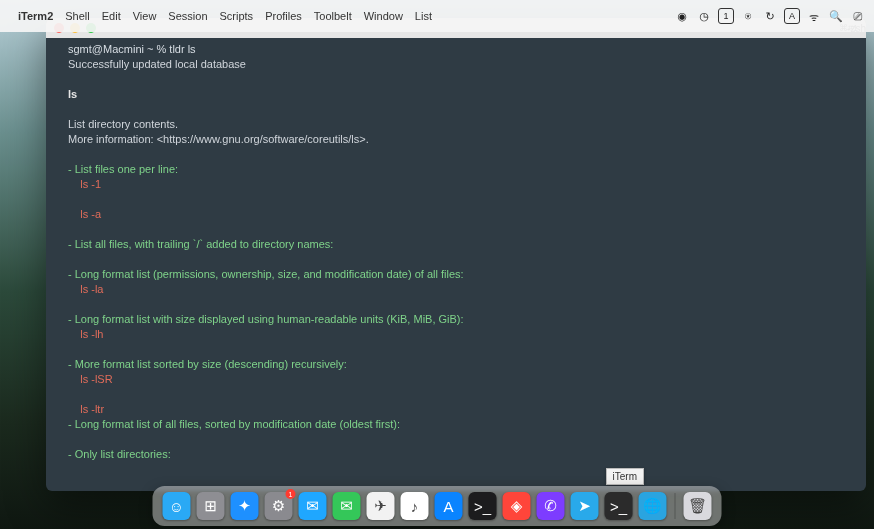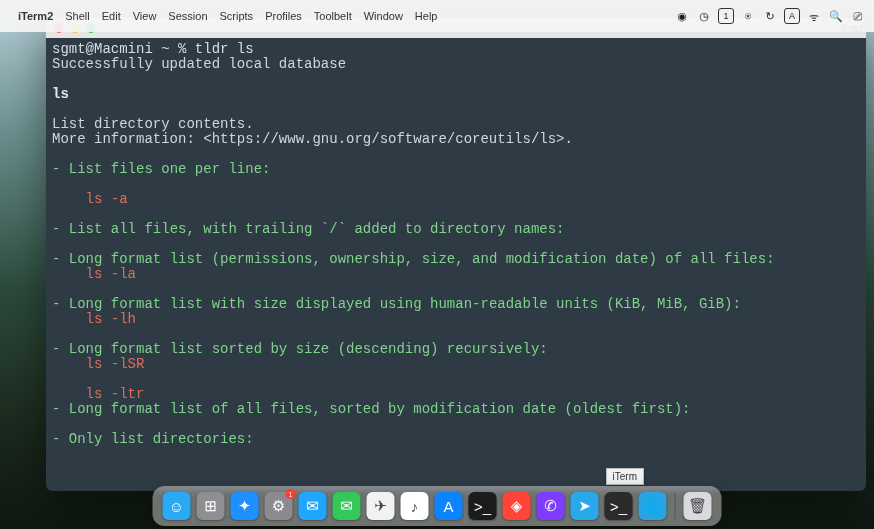--- a/index.html
+++ b/index.html
@@ -34,23 +34,23 @@
   .titlebar {
     height: 20px; background: #e6e6e6;
     display:flex; align-items:center; padding:0 8px;
     position:relative; font-size:10px; color:#555;
   }
   .tlight { width:10px; height:10px; border-radius:50%; margin-right:6px; }
   .tlight.r{background:#ff5f56;} .tlight.y{background:#ffbd2e;} .tlight.g{background:#27c93f;}
   .wintitle { position:absolute; left:0; right:0; text-align:right; pointer-events:none; }
   .winright { position:absolute; right:8px; font-size:9px; color:#666; }
   .termbody {
-    flex:1; padding: 4px 6px 6px 6px;
-    font-family: Liberation Mono, monospace;
-    font-size: 14px; line-height: 15px; color: #d8dee4;
+    flex:1; padding: 4px 6px 6px 22px;
+    font-family: Liberation Sans, sans-serif;
+    font-size: 11px; line-height: 15px; color: #d8dee4;
     overflow:hidden;
   }
   .line { white-space: pre; }
   .prompt { color: #d8dee4; }
   .typed { color: #d8dee4; }
   .hdr { color: #e6e6e6; font-weight:700; }
   .body { color: #d0d5db; }
   .desc { color: #7fd38a; }
   .cmd  { color: #e06c5a; }
   .dash { color: #7fd38a; }
@@ -91,21 +91,21 @@
   <span class="apple"></span>
   <span class="app">iTerm2</span>
   <span class="mitem">Shell</span>
   <span class="mitem">Edit</span>
   <span class="mitem">View</span>
   <span class="mitem">Session</span>
   <span class="mitem">Scripts</span>
   <span class="mitem">Profiles</span>
   <span class="mitem">Toolbelt</span>
   <span class="mitem">Window</span>
-  <span class="mitem">Help</span>
+  <span class="mitem">List</span>
   <span class="spacer"></span>
   <span class="ricon">◉</span>
   <span class="ricon">◷</span>
   <span class="ricon box">1</span>
   <span class="ricon">⍟</span>
   <span class="ricon">↻</span>
   <span class="ricon box">A</span>
   <span class="ricon">ᯤ</span>
   <span class="ricon">🔍</span>
   <span class="ricon">⎚</span>
@@ -123,32 +123,33 @@
     <div class="line"><span class="prompt">sgmt@Macmini ~ % </span><span class="typed">tldr ls</span></div>
     <div class="line body">Successfully updated local database</div>
     <div class="blank"></div>
     <div class="line hdr">ls</div>
     <div class="blank"></div>
     <div class="line body">List directory contents.</div>
     <div class="line body">More information: &lt;https://www.gnu.org/software/coreutils/ls&gt;.</div>
     <div class="blank"></div>
     <div id="examples">
         <div class="line"><span class="dash">- </span><span class="desc">List files one per line:</span></div>
+        <div class="line"><span>    </span><span class="cmd">ls -1</span></div>
         <div class="blank"></div>
         <div class="line"><span>    </span><span class="cmd">ls -a</span></div>
         <div class="blank"></div>
         <div class="line"><span class="dash">- </span><span class="desc">List all files, with trailing `/` added to directory names:</span></div>
         <div class="blank"></div>
         <div class="line"><span class="dash">- </span><span class="desc">Long format list (permissions, ownership, size, and modification date) of all files:</span></div>
         <div class="line"><span>    </span><span class="cmd">ls -la</span></div>
         <div class="blank"></div>
         <div class="line"><span class="dash">- </span><span class="desc">Long format list with size displayed using human-readable units (KiB, MiB, GiB):</span></div>
         <div class="line"><span>    </span><span class="cmd">ls -lh</span></div>
         <div class="blank"></div>
-        <div class="line"><span class="dash">- </span><span class="desc">Long format list sorted by size (descending) recursively:</span></div>
+        <div class="line"><span class="dash">- </span><span class="desc">More format list sorted by size (descending) recursively:</span></div>
         <div class="line"><span>    </span><span class="cmd">ls -lSR</span></div>
         <div class="blank"></div>
         <div class="line"><span>    </span><span class="cmd">ls -ltr</span></div>
         <div class="line"><span class="dash">- </span><span class="desc">Long format list of all files, sorted by modification date (oldest first):</span></div>
         <div class="blank"></div>
         <div class="line"><span class="dash">- </span><span class="desc">Only list directories:</span></div>
       </div>
 
   </div>
 </div>

